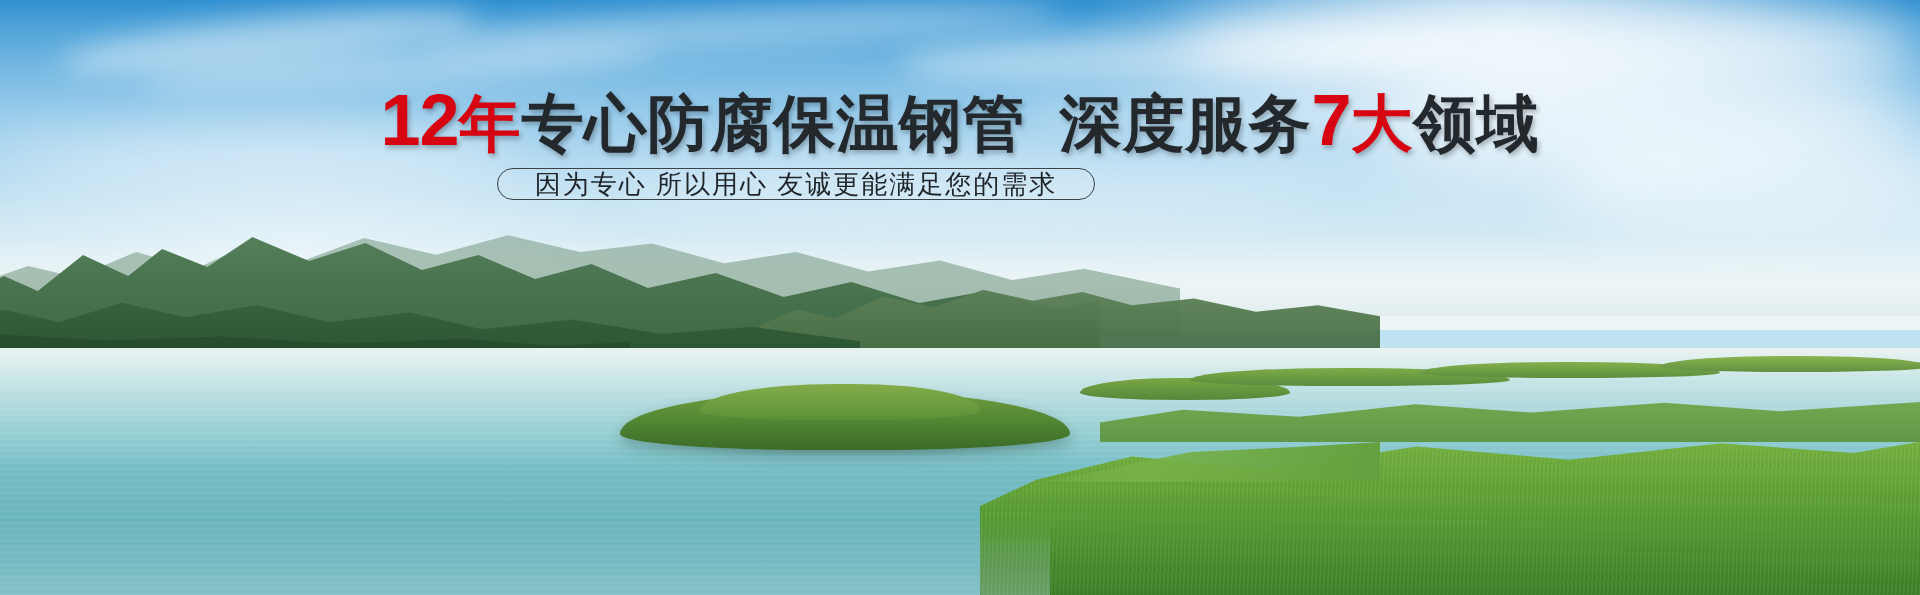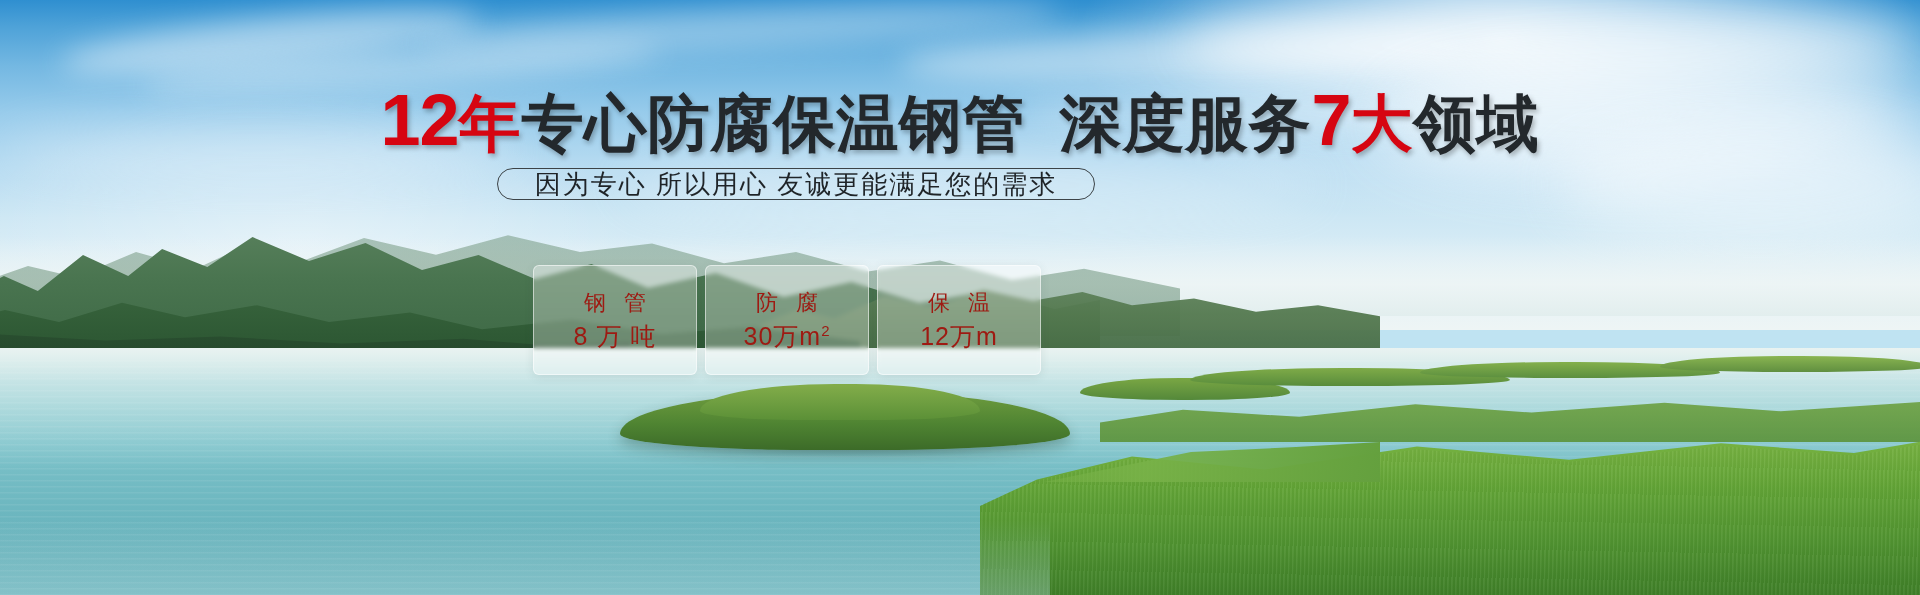--- a/index.html
+++ b/index.html
@@ -313,38 +313,14 @@
   <div class="bottom-water-glow"></div>
 
   <div class="headline">
     <span class="red num">12</span><span class="red">年</span><span>专心防腐保温钢管</span><span class="gap"></span><span>深度服务</span><span class="red num">7</span><span class="red">大</span><span>领域</span>
   </div>
 
   <div class="pill">
     <span>因为专心 所以用心  友诚更能满足您的需求</span>
   </div>
 
-  <div class="cards">
-
-    <div class="card">
-      <div class="label">钢 管</div>
-      <div class="value">
-        <span>8 万 吨</span>
-      </div>
-    </div>
-
-    <div class="card">
-      <div class="label">防 腐</div>
-      <div class="value">
-        <span>30万m</span><sup>2</sup>
-      </div>
-    </div>
-
-    <div class="card">
-      <div class="label">保 温</div>
-      <div class="value">
-        <span>12万m</span>
-      </div>
-    </div>
-
-  </div>
 
 </div>
 
 </body></html>

